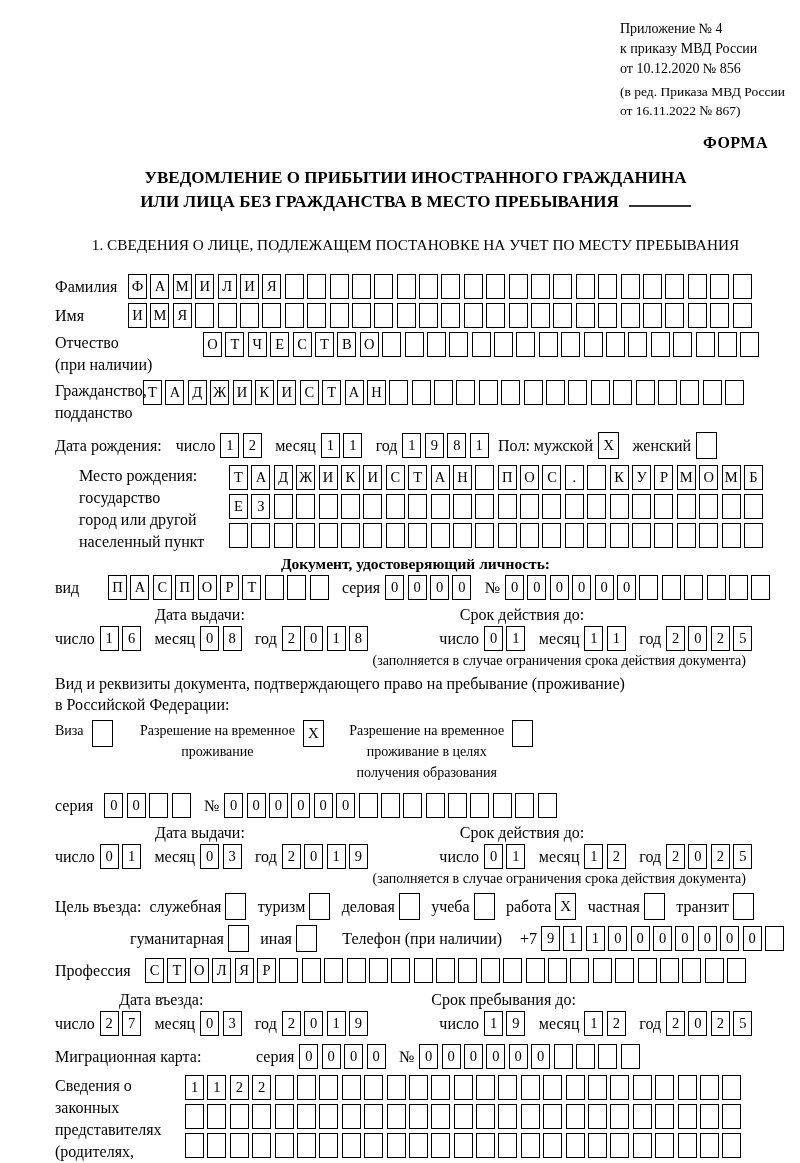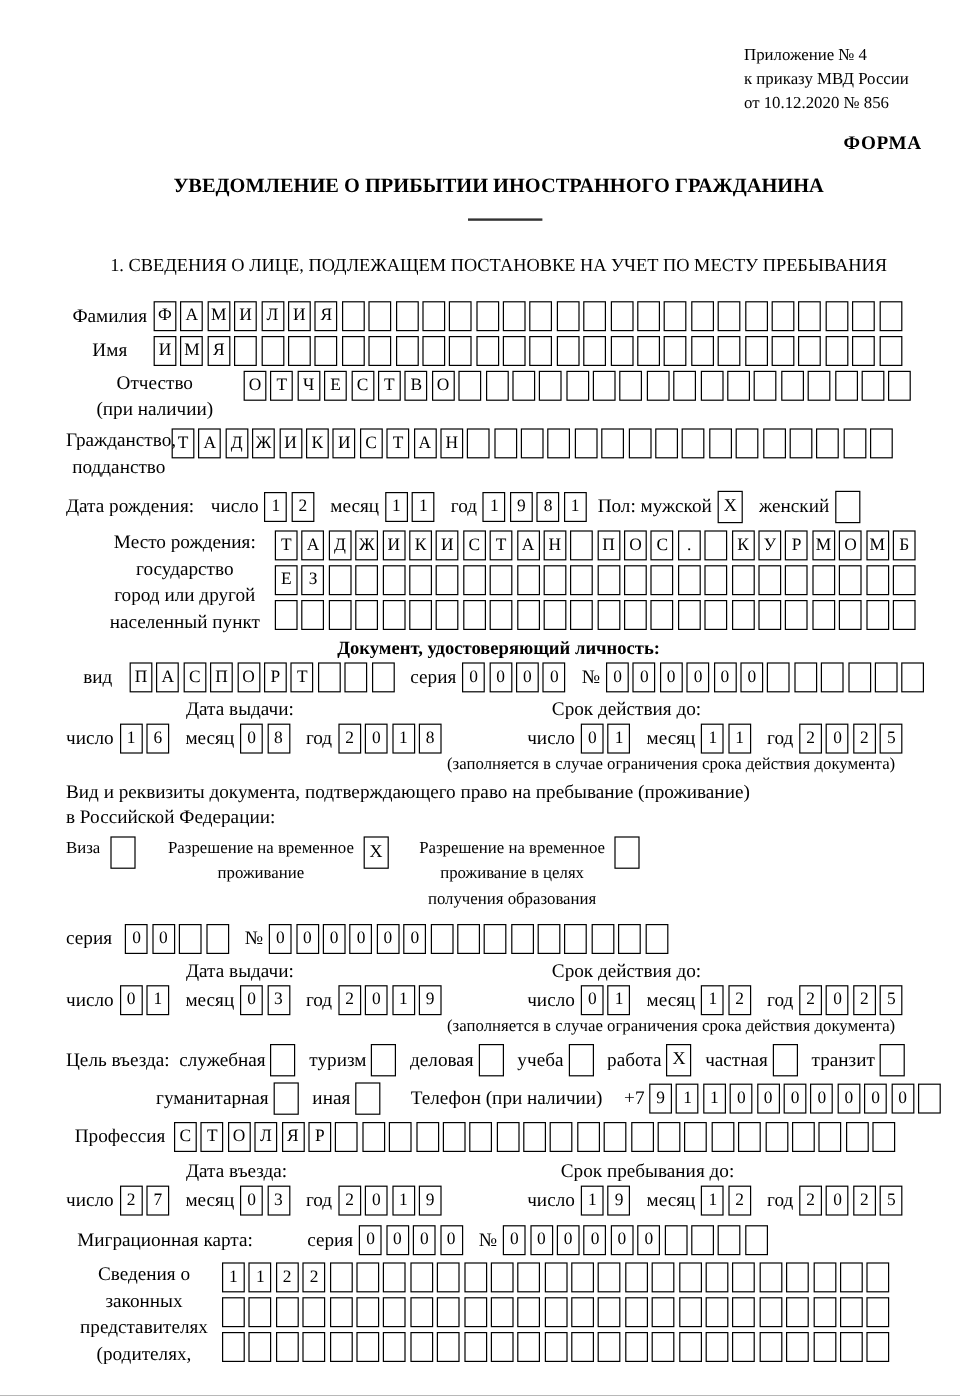--- a/index.html
+++ b/index.html
@@ -1,25 +1,25 @@
 <!DOCTYPE html>
 <html><head>
 <meta charset="utf-8">
 <style>
   html,body{margin:0;padding:0;background:#888;}
   .page{width:800px;height:1163px;background:#fff;color:#000;
     font-family:"Liberation Serif","DejaVu Serif",serif;
-    box-sizing:border-box;padding:37px 24px 0 55px;overflow:hidden;position:relative;}
+    box-sizing:border-box;padding:19px 24px 0 55px;overflow:hidden;position:relative;}
   .hdr{margin-left:565px;font-size:14px;line-height:20px;white-space:nowrap;}
   .hdr2{margin-left:565px;font-size:13.5px;line-height:19px;margin-top:3px;white-space:nowrap;}
   .forma{text-align:right;margin-right:8px;margin-top:14px;font-weight:bold;font-size:16px;letter-spacing:.5px;}
   .title{margin-top:14px;text-align:center;font-weight:bold;font-size:17px;line-height:24px;}
   .t-underline{display:inline-block;width:62px;border-bottom:2px solid #333;margin-left:10px;vertical-align:baseline;}
   .sec1{margin-top:22px;font-weight:normal;font-size:15.3px;text-align:center;white-space:nowrap;}
-  .row{display:flex;align-items:center;margin-top:4px;text-align:center;}
+  .row{display:flex;align-items:center;margin-top:4px;}
   .row.top{align-items:flex-start;}
   .flabel{font-size:16px;flex:0 0 auto;}
   .w73{width:73px;}
   .w88{width:88px;}
   .w148{width:148px;}
   .mlabel{font-size:16px;line-height:22px;flex:0 0 auto;}
   .stack > .boxes{display:flex;margin-top:4px;}
   .stack > .boxes:first-child{margin-top:0;}
   .boxes{display:inline-flex;flex-wrap:nowrap;}
   .box{box-sizing:border-box;width:19px;height:25px;border:1.6px solid #000;margin-right:3.4px;
@@ -42,26 +42,30 @@
 </head>
 <body>
 
 <div class="page">
 
   <div class="hdr">
     <div>Приложение № 4</div>
     <div>к приказу МВД России</div>
     <div>от 10.12.2020 № 856</div>
   </div>
+  <div class="hdr2">
+    <div>(в ред. Приказа МВД России</div>
+    <div>от 16.11.2022 № 867)</div>
+  </div>
 
   <div class="forma">ФОРМА</div>
 
   <div class="title">
     <div>УВЕДОМЛЕНИЕ О ПРИБЫТИИ ИНОСТРАННОГО ГРАЖДАНИНА</div>
-    <div class="nw"><span class="t-underline"></span></div>
+    <div class="nw"><span>ИЛИ ЛИЦА БЕЗ ГРАЖДАНСТВА В МЕСТО ПРЕБЫВАНИЯ</span><span class="t-underline"></span></div>
   </div>
 
   <div class="sec1">1. СВЕДЕНИЯ О ЛИЦЕ, ПОДЛЕЖАЩЕМ ПОСТАНОВКЕ НА УЧЕТ ПО МЕСТУ ПРЕБЫВАНИЯ</div>
 
   <div class="row" style="margin-top:20px;">
     <span class="flabel w73">Фамилия</span>
     <span class="boxes">
         <span class="box">Ф</span>
         <span class="box">А</span>
         <span class="box">М</span>
@@ -591,21 +595,21 @@
         <span class="box"></span>
         <span class="box"></span>
         <span class="box"></span>
         <span class="box"></span>
         <span class="box"></span>
         <span class="box"></span>
       </span>
   </div>
 
   <div class="dhdr" style="margin-top:8px;">
-    <span style="margin-left:100px;text-align:right;">Дата въезда:</span>
+    <span style="margin-left:64px;text-align:right;">Дата въезда:</span>
     <span style="margin-left:228px;">Срок пребывания до:</span>
   </div>
 
   <div class="row" style="margin-top:2px;">
     <span class="dlbl first">число</span>
     <span class="boxes">
         <span class="box">2</span>
         <span class="box">7</span>
       </span>
     <span class="dlbl">месяц</span>

